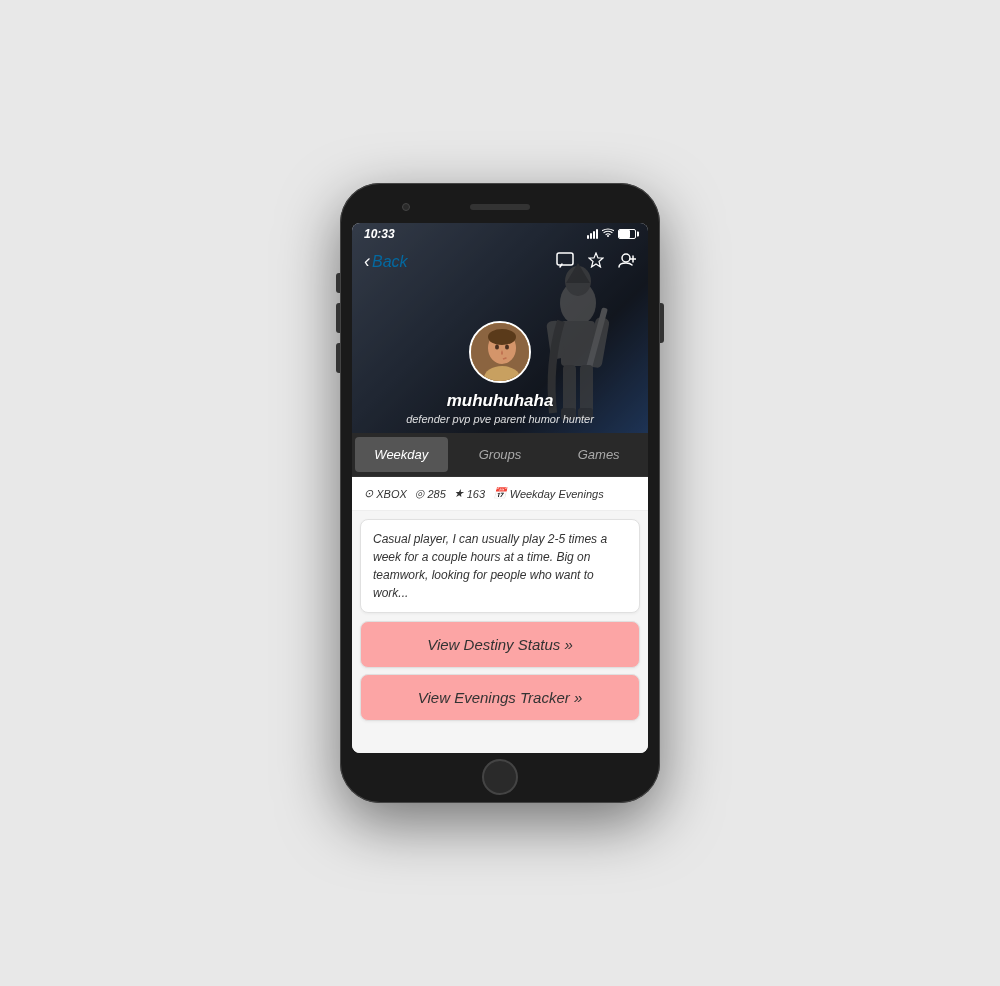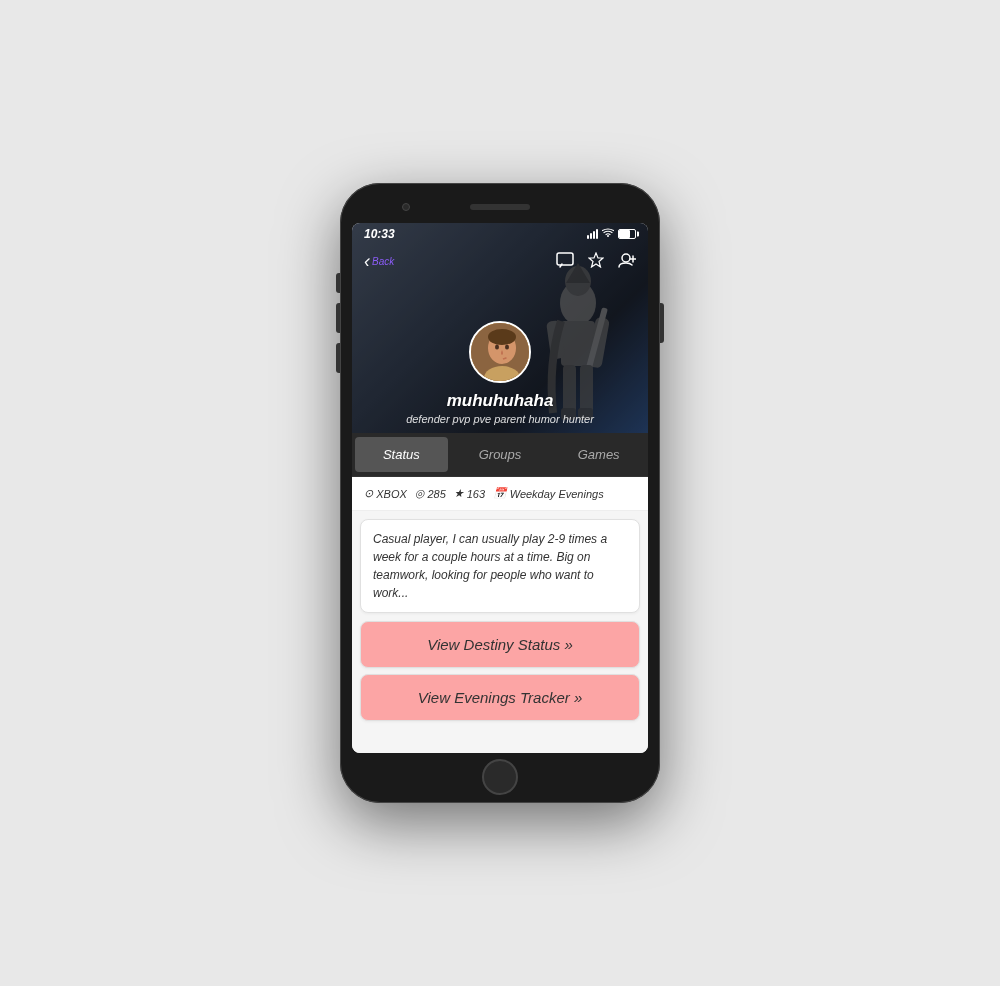--- a/index.html
+++ b/index.html
@@ -447,21 +447,21 @@
             </span>
             <div class="battery-icon">
               <div class="battery-fill"></div>
             </div>
           </div>
         </div>
 
         <div class="nav-bar">
           <div class="back-btn">
             <span style="font-size:18px;font-weight:300;color:#fff;">‹</span>
-            <span style="color:#8b5cf6;font-size:10px;">Back</span>
+            <span style="color:#0369a1;font-size:16px;">Back</span>
           </div>
           <div class="nav-actions">
             <span class="nav-icon">
               <svg width="18" height="16" viewBox="0 0 18 16" fill="none">
                 <rect x="1" y="1" width="16" height="12" rx="2" stroke="white" stroke-width="1.5"></rect>
                 <path d="M4 15 L6 12" stroke="white" stroke-width="1.5" stroke-linecap="round"></path>
               </svg>
             </span>
             <span class="nav-icon">
               <svg width="16" height="16" viewBox="0 0 16 16" fill="none">
@@ -506,21 +506,21 @@
         </div>
 
         <div class="user-info">
           <div class="username">muhuhuhaha</div>
           <div class="user-bio">defender pvp pve parent humor hunter</div>
         </div>
       </div>
 
       <div class="tab-bar">
         <div class="tab-item active">
-          <span>Status</span>
+          <span>Weekday</span>
         </div>
         <div class="tab-item">
           <span>Groups</span>
         </div>
         <div class="tab-item">
           <span>Games</span>
         </div>
       </div>
 
       <div class="scrollable-content">
@@ -538,21 +538,21 @@
             <span class="stat-icon">★</span>
             <span>163</span>
           </div>
           <div class="stat-item">
             <span class="stat-icon">📅</span>
             <span>Weekday Evenings</span>
           </div>
         </div>
 
         <div class="bio-box">
-          <span>Casual player, I can usually play 2-9 times a week for a couple hours at a time. Big on teamwork, looking for people who want to work...</span>
+          <span>Casual player, I can usually play 2-5 times a week for a couple hours at a time. Big on teamwork, looking for people who want to work...</span>
         </div>
 
         <div class="action-btn">
           <span>View Destiny Status »</span>
         </div>
 
         <div class="action-btn">
           <span>View Evenings Tracker »</span>
         </div>
       </div>

